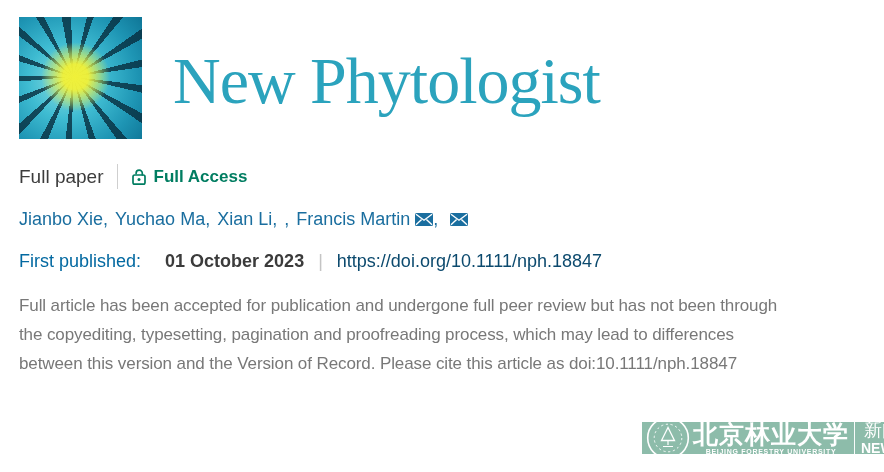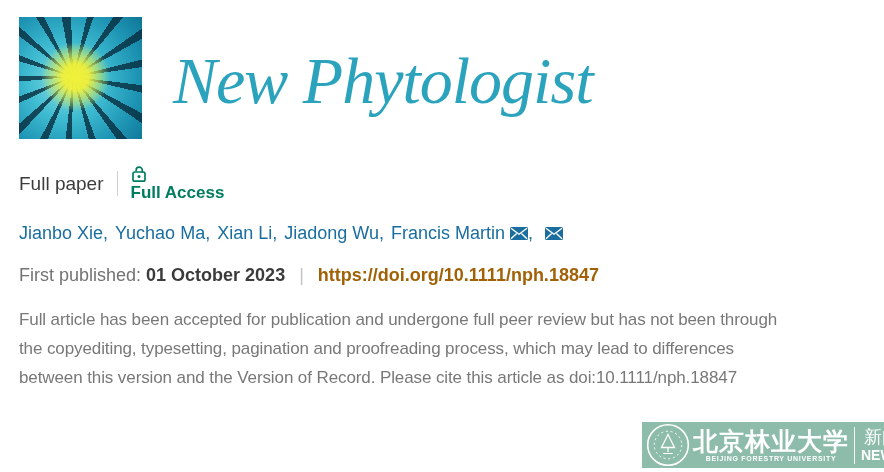--- a/index.html
+++ b/index.html
@@ -7,21 +7,20 @@
     position:relative;
     width:884px;height:472px;
     background:#ffffff;
     overflow:hidden;
     font-family:"Liberation Sans","DejaVu Sans",sans-serif;
   }
   
   .masthead{
     display:flex;align-items:center;
     padding:17px 0 0 19px;
-    font-style:italic;
   }
   .logo{
     width:123px;height:122px;flex:0 0 auto;
     cursor:pointer;
     background:
       radial-gradient(circle at 46% 49%, rgba(240,241,57,1) 0%, rgba(240,241,57,0.96) 14%, rgba(220,238,80,0.55) 26%, rgba(220,238,80,0) 38%),
       repeating-conic-gradient(from -8deg at 44% 49%, rgba(7,45,62,0.80) 0deg 6deg, rgba(7,45,62,0) 6deg 21deg),
       radial-gradient(circle at 38% 52%, #8fdde0 0%, #3fbcd2 38%, #1e95b4 72%, #0f7697 100%);
   }
   .wordmark{
@@ -34,21 +33,21 @@
     padding-top:6px;
   }
   
   .meta-row{
     display:flex;align-items:center;
     margin:25px 0 8px 19px;
     font-size:19px;
   }
   .article-type{color:#3c3c3c;}
   .vdiv{width:1px;height:25px;background:#cfcfcf;margin:0 13px;}
-  .access{display:flex;align-items:flex-start;color:#007d61;font-weight:bold;font-size:17px;flex-direction:column;}
+  .access{display:flex;align-items:center;color:#007d61;font-weight:bold;font-size:17px;}
   .access svg{margin-right:7px;display:block;}
   
   .title{
     margin:16px 0 0 18px;
     width:830px;
     font-size:26px;line-height:37px;
     font-weight:bold;
     letter-spacing:-0.3px;
     color:#2d3139;
   }
@@ -63,36 +62,36 @@
   .author{display:inline-flex;align-items:center;justify-content:space-between;}
   .author-link{color:#1a6e9f;text-decoration:none;cursor:pointer;}
   .sep{margin-right:7px;}
   .mail{margin-left:5px;display:block;cursor:pointer;}
   
   .pub-row{
     display:flex;align-items:center;
     margin:21px 0 0 19px;
     font-size:18px;
   }
-  .pub-label{color:#737373;margin-right:5px;}
+  .pub-label{color:#0369a1;margin-right:24px;}
   .pub-date{color:#3b3b3b;font-weight:600;}
   .pub-sep{color:#c4c4c4;margin:0 14px;}
-  .doi-link{color:#a16207;font-weight:bold;text-decoration:none;cursor:pointer;}
+  .doi-link{color:#0c4a6e;font-weight:normal;text-decoration:none;cursor:pointer;}
   
   .disclaimer{
     margin:19px 0 0 19px;
     font-size:17px;line-height:29px;
     letter-spacing:-0.1px;
     color:#787878;
   }
   
   .watermark{
     position:absolute;
     left:642px;top:422px;
-    width:242px;height:46px;
+    width:242px;height:32px;
     background:rgba(125,179,158,0.88);
     display:flex;align-items:center;
     color:#ffffff;
   }
   .seal{margin-left:4px;flex:0 0 auto;}
   .uni{margin-left:3px;display:flex;flex-direction:column;}
   .uni-zh{font-size:25px;line-height:26px;font-weight:bold;letter-spacing:1px;white-space:nowrap;}
   .uni-en{font-size:7px;line-height:8px;font-weight:bold;letter-spacing:0.7px;white-space:nowrap;margin-top:1px;text-align:center;}
   .wm-div{width:1px;height:37px;background:rgba(255,255,255,0.95);margin:0 6px 0 5px;flex:0 0 auto;}
   .news{display:flex;flex-direction:column;align-items:center;}
@@ -130,21 +129,20 @@
     </span>
     <span class="author">
       <a class="author-link">Yuchao Ma</a>
         <span class="sep">,</span>
     </span>
     <span class="author">
       <a class="author-link">Xian Li</a>
         <span class="sep">,</span>
     </span>
     <span class="author">
-      <a class="author-link">Jiadong Wu</a>
         <span class="sep">,</span>
     </span>
     <span class="author">
       <a class="author-link">Francis Martin</a>
       <svg class="mail" width="18" height="13" viewBox="0 0 18 13">
         <rect x="0" y="0" width="18" height="13" rx="1.5" fill="#1a6e9f"></rect>
         <path d="M1,1.3 L9,7.2 L17,1.3" fill="none" stroke="#ffffff" stroke-width="1.4"></path>
         <path d="M1,11.8 L6.6,6.6 M17,11.8 L11.4,6.6" fill="none" stroke="#ffffff" stroke-width="1.4"></path>
       </svg>
         <span class="sep">,</span>

